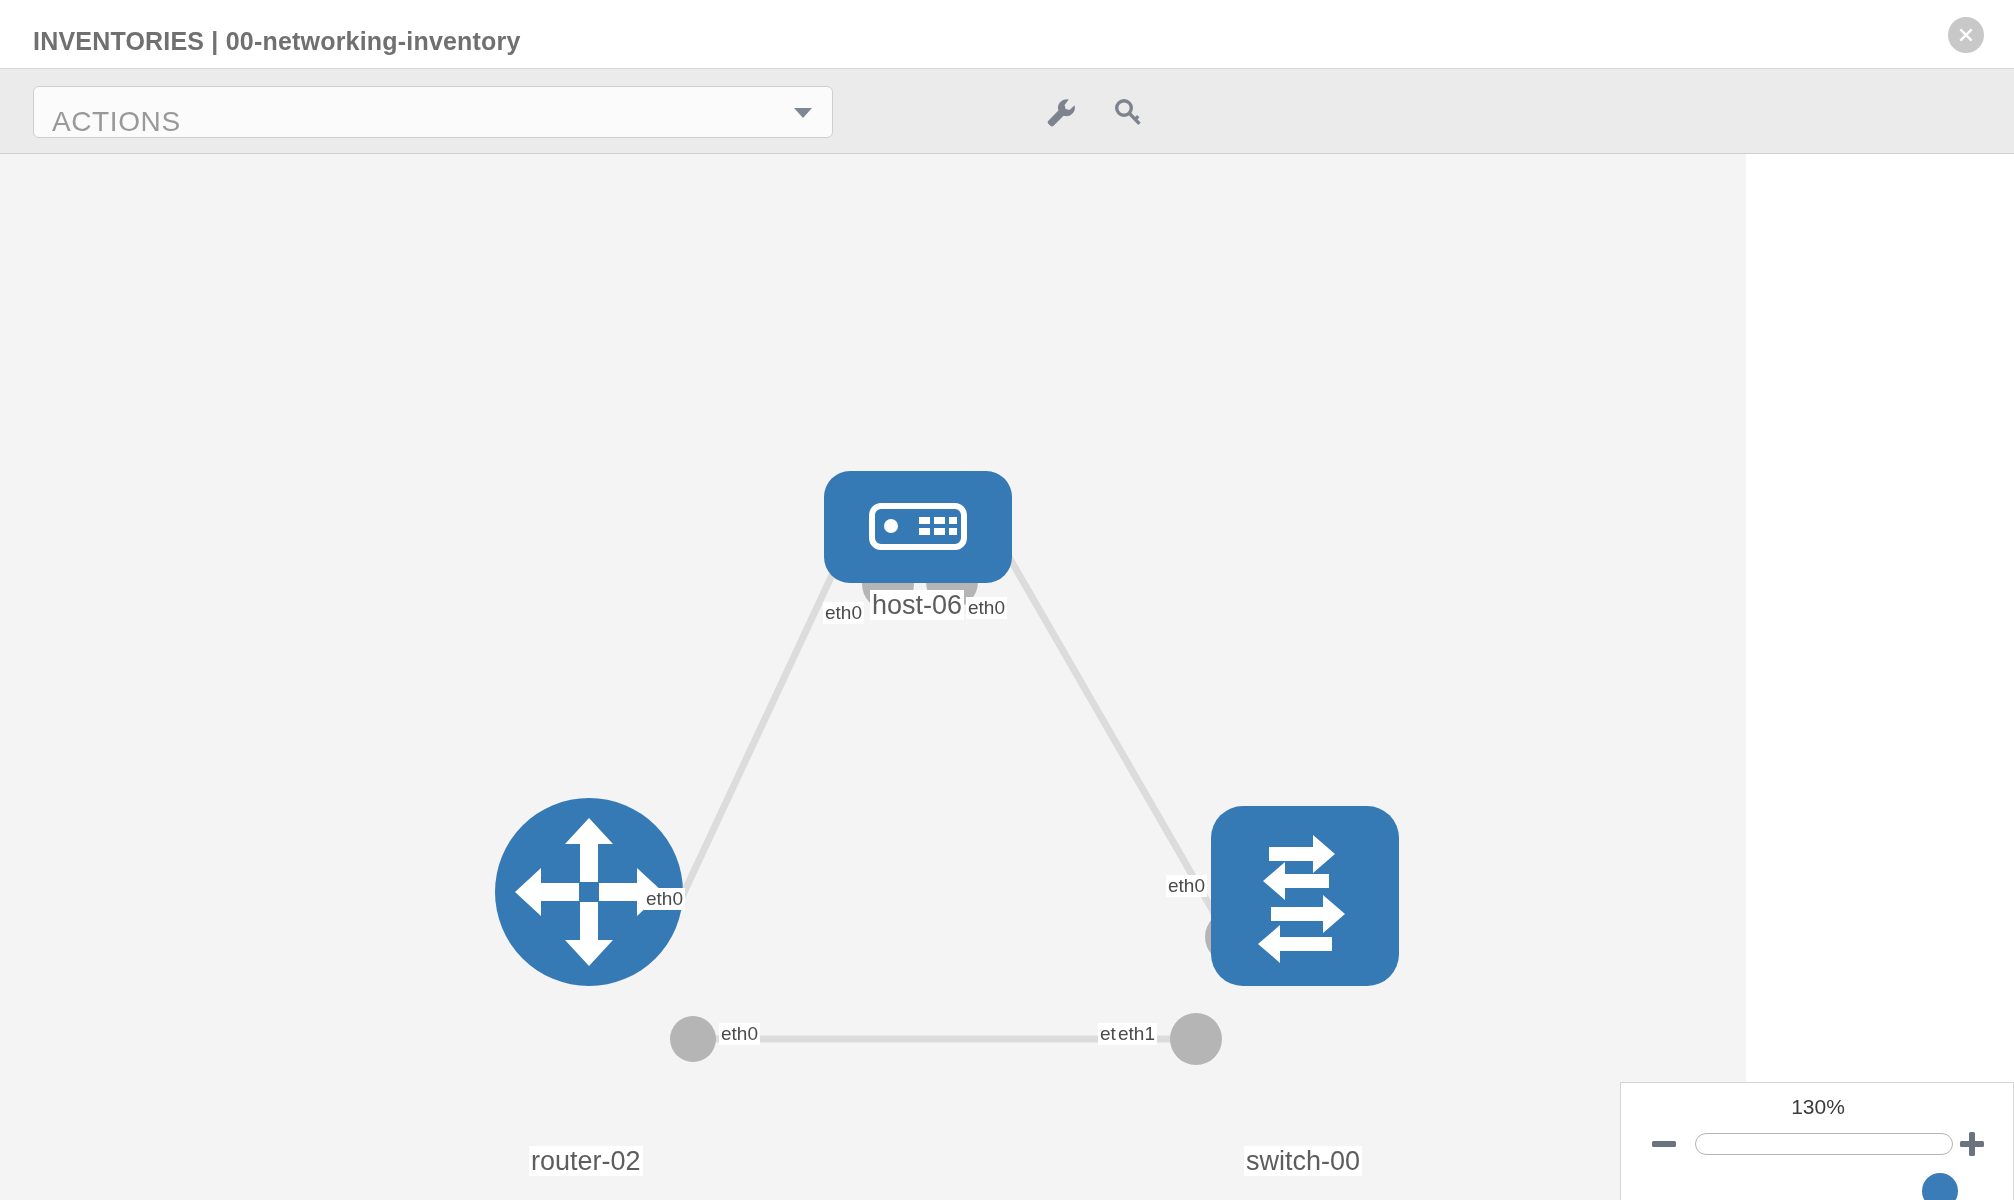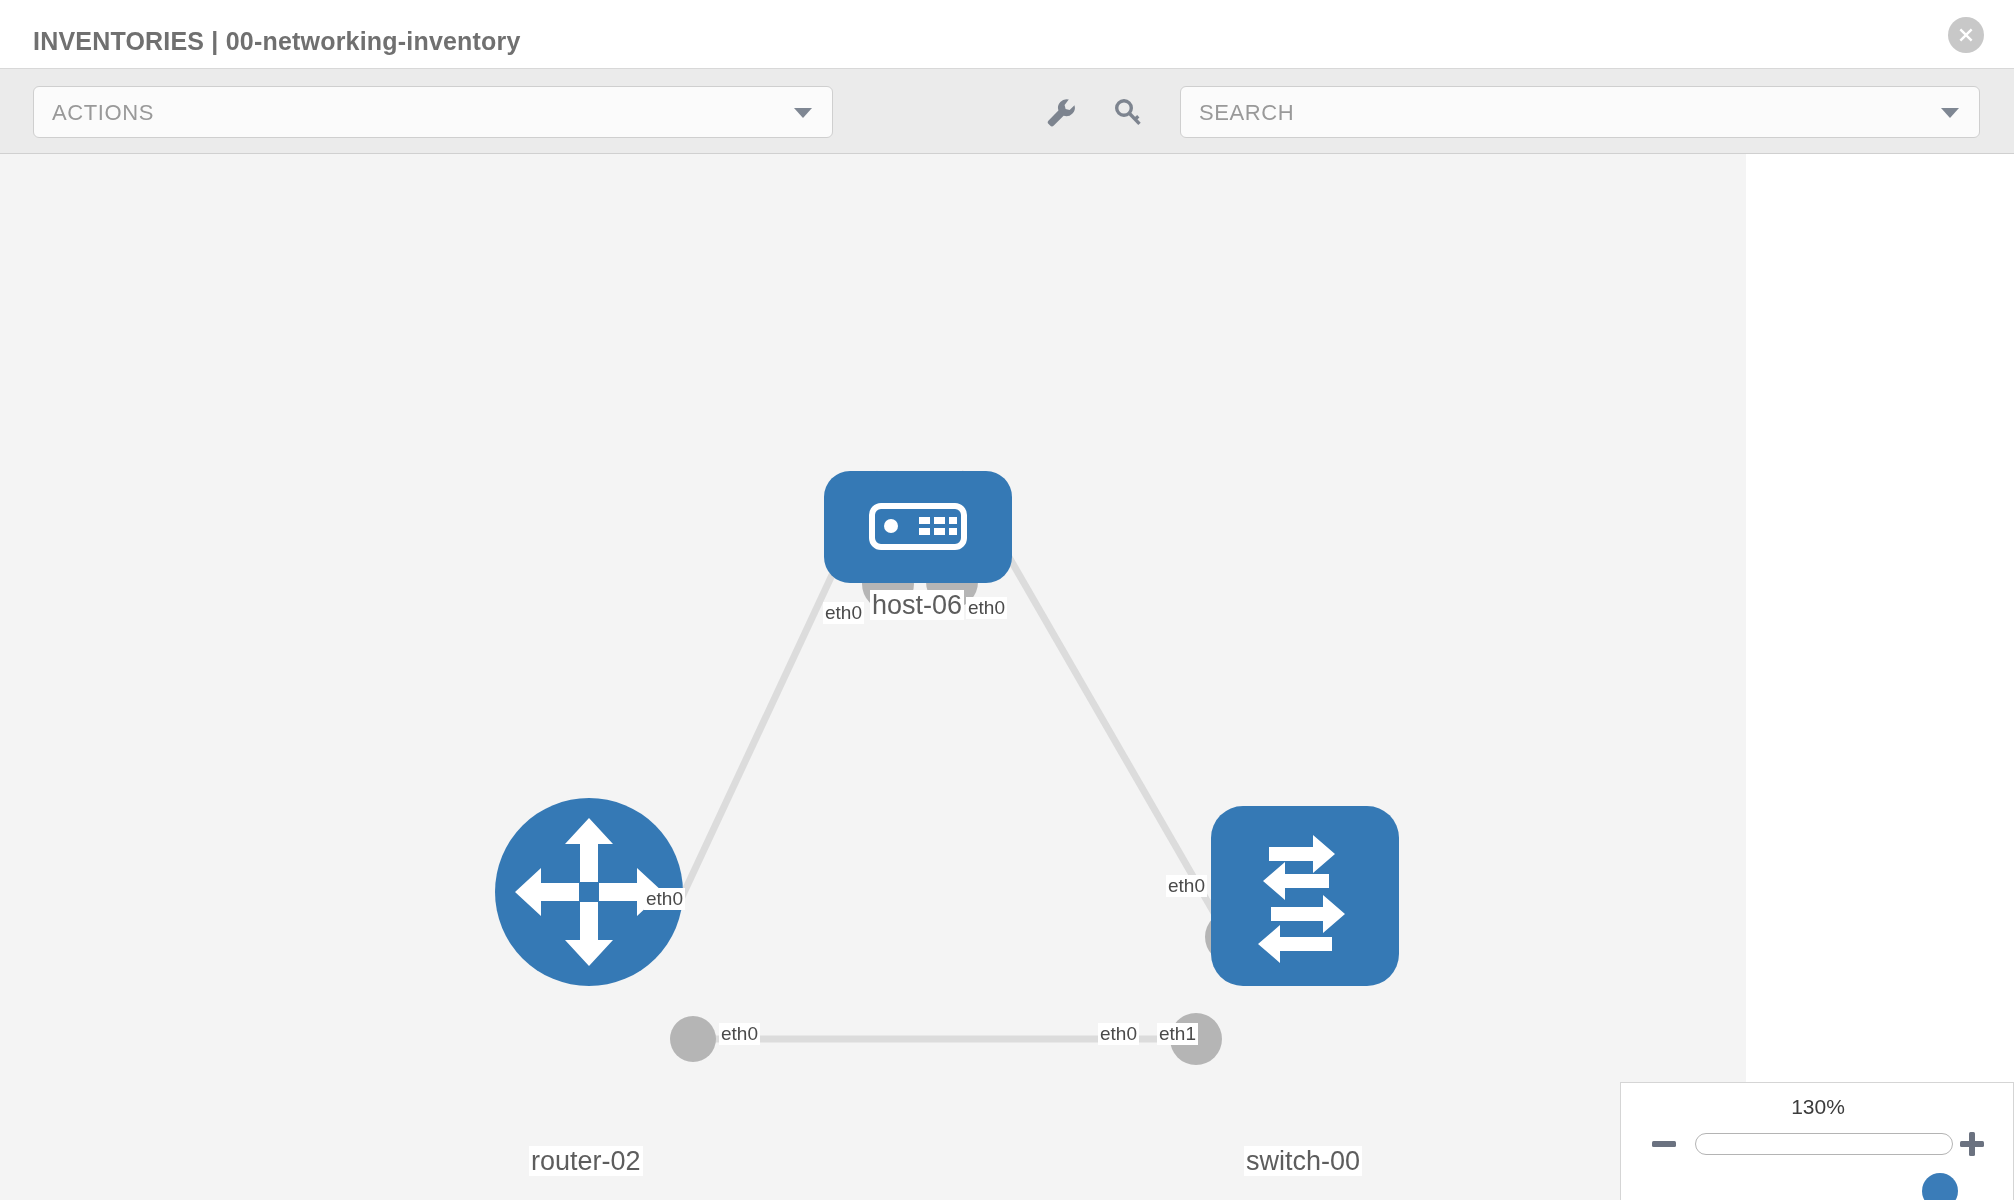--- a/index.html
+++ b/index.html
@@ -57,22 +57,22 @@
     left: 33px; top: 17px;
     width: 800px; height: 52px;
     background: #fbfbfb;
     border: 1px solid #cfcfcf;
     border-radius: 6px;
     box-sizing: border-box;
     cursor: pointer;
   }
   .actions-select .label {
     position: absolute;
-    left: 18px; top: 13px;
-    font-size: 22px;
+    left: 18px; top: 19px;
+    font-size: 28px;
     color: #999999;
     letter-spacing: 0.6px;
   }
   .caret {
     position: absolute;
     right: 20px; top: 50%;
     margin-top: -4px;
     width: 0; height: 0;
     border-left: 9px solid transparent;
     border-right: 9px solid transparent;
@@ -212,24 +212,20 @@
   <div class="tool-icon key">
     <svg width="40" height="40" viewBox="0 0 40 40">
       <g fill="none" stroke="#7d848f" stroke-width="3.4">
         <circle cx="16" cy="15" r="7.3"></circle>
         <path d="M21.3 20.3 L31.5 30.9"></path>
         <path d="M27.0 26.3 L30.3 23.3"></path>
       </g>
     </svg>
   </div>
 
-  <div class="search-box">
-    <span class="label">SEARCH</span>
-    <span class="caret"></span>
-  </div>
 </div>
 
 <div class="canvas">
 
   <svg class="topology-svg" viewBox="0 0 2014 1046">
 
     <g>
 
       <line x1="880" y1="318" x2="660" y2="790" stroke="#dcdcdc" stroke-width="7"></line>
 
@@ -288,21 +284,21 @@
       </g>
     </g>
   </svg>
 
   <div class="iface-label" style="left:823px; top:448px;">eth0</div>
   <div class="iface-label" style="left:966px; top:443px;">eth0</div>
   <div class="iface-label" style="left:644px; top:734px;">eth0</div>
   <div class="iface-label" style="left:1166px; top:721px;">eth0</div>
   <div class="iface-label" style="left:719px; top:869px;">eth0</div>
   <div class="iface-label" style="left:1098px; top:869px;">eth0</div>
-  <div class="iface-label" style="left:1116px; top:869px;margin-left:41px;">eth1</div>
+  <div class="iface-label" style="left:1116px; top:869px;">eth1</div>
 
   <div class="node-label" style="left:870px; top:436px;">host-06</div>
   <div class="node-label" style="left:529px; top:992px;">router-02</div>
   <div class="node-label" style="left:1244px; top:992px;">switch-00</div>
 
 </div>
 
 <div class="zoom-panel">
   <div class="zoom-value">130%</div>
 

